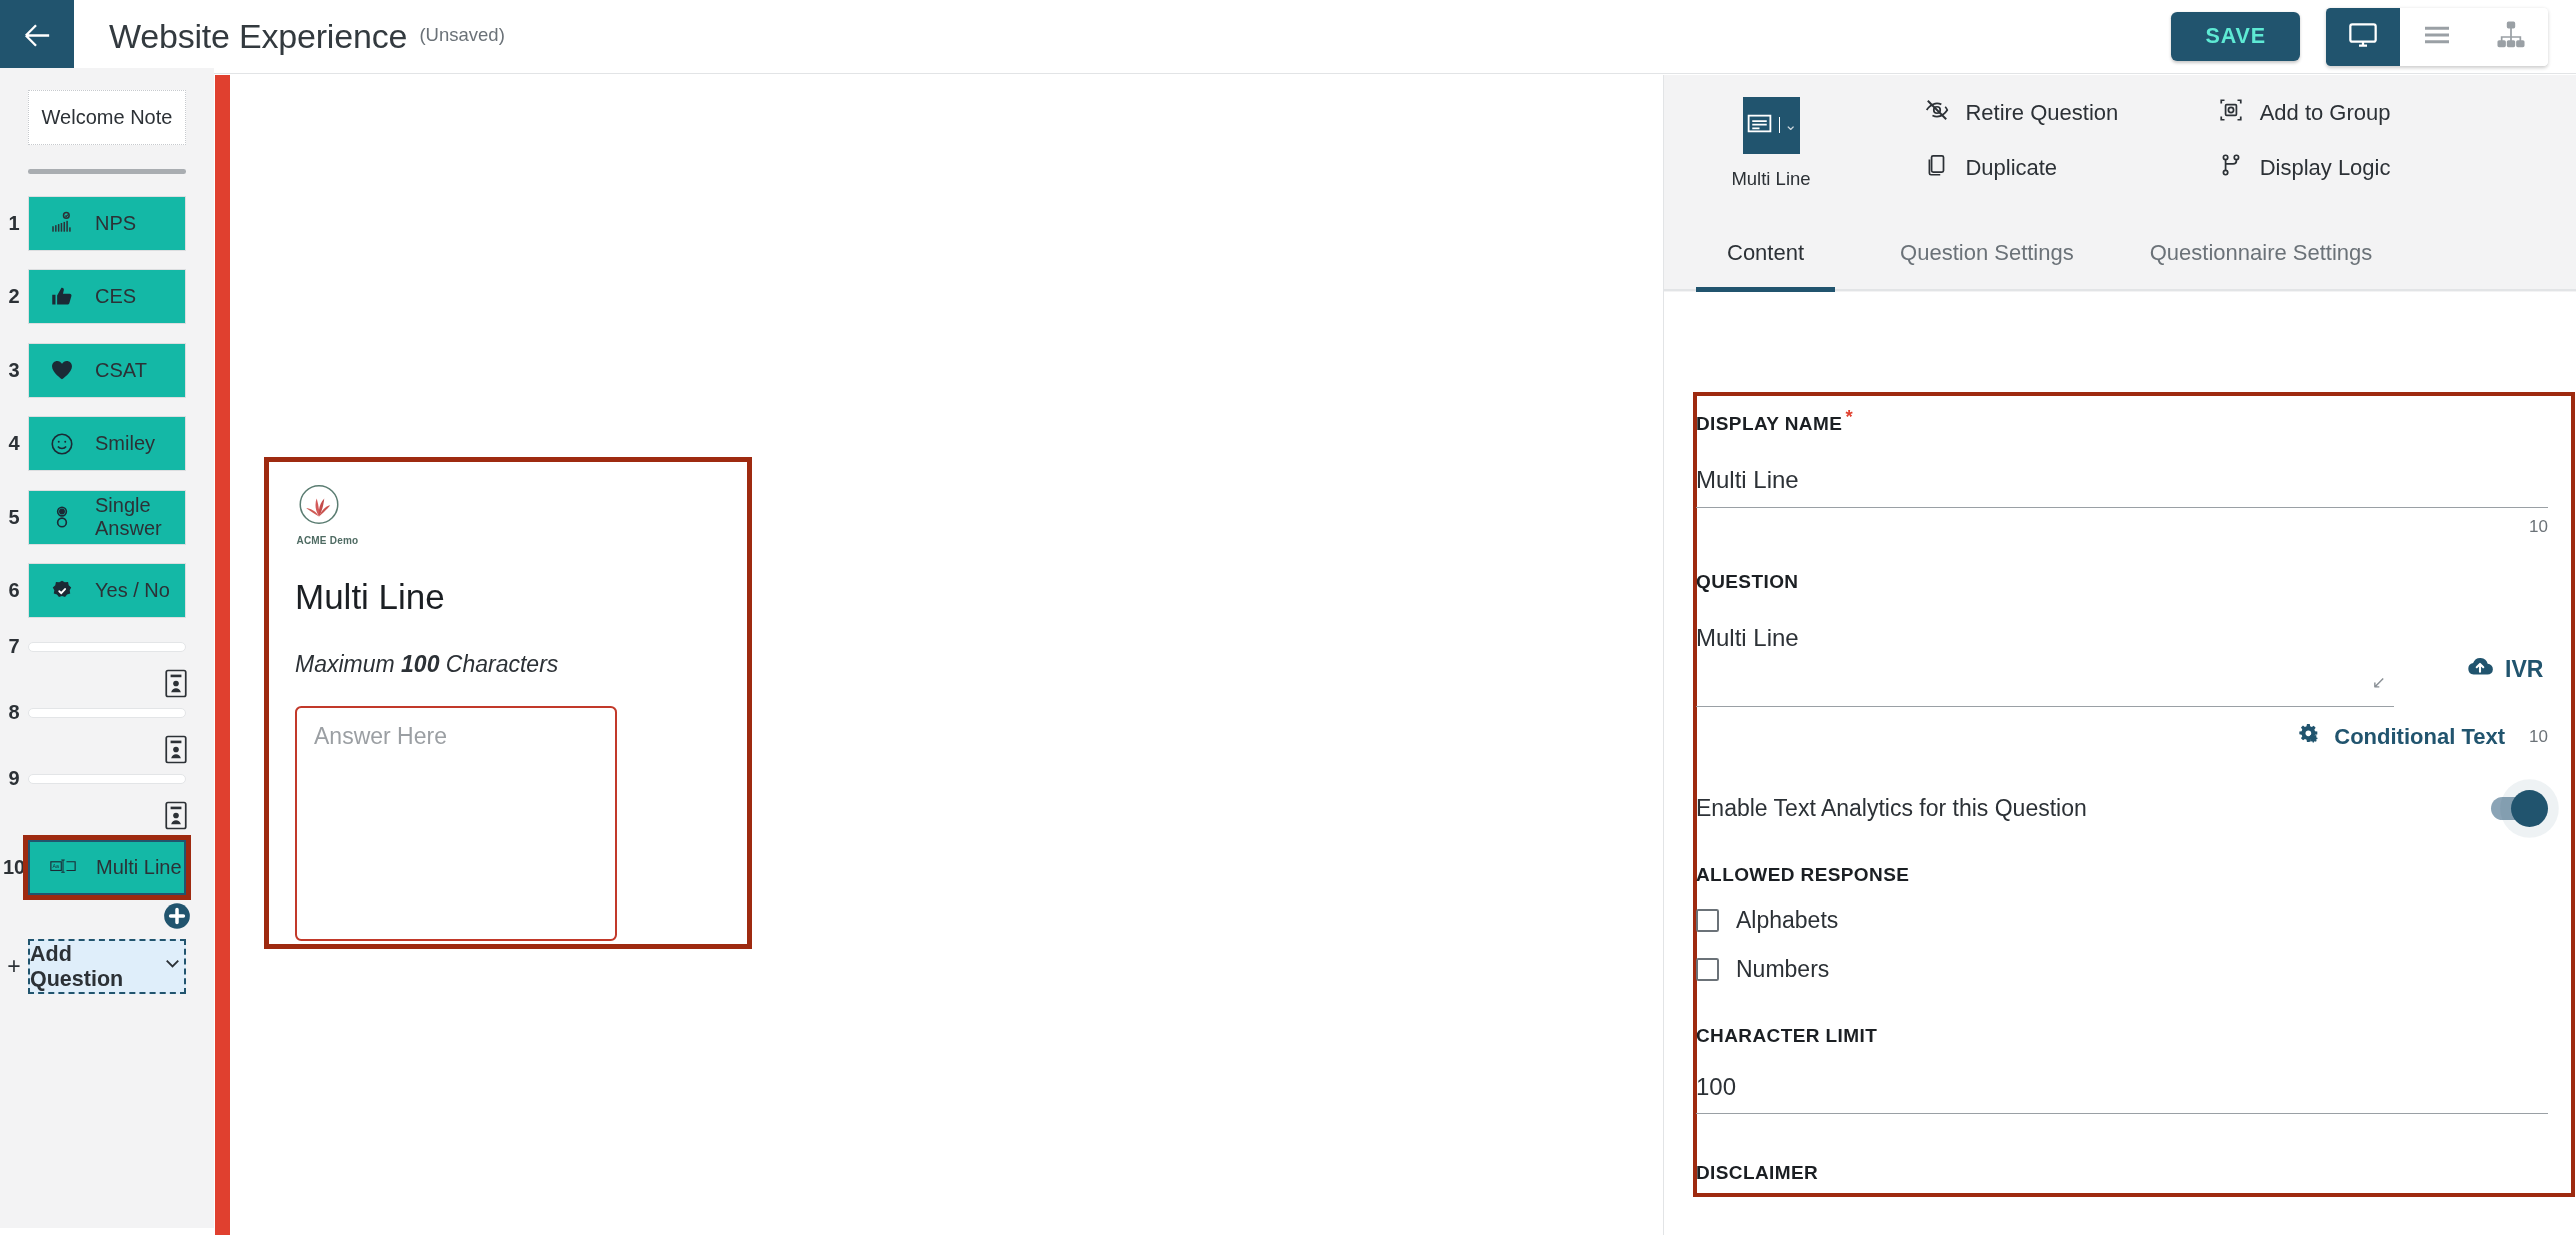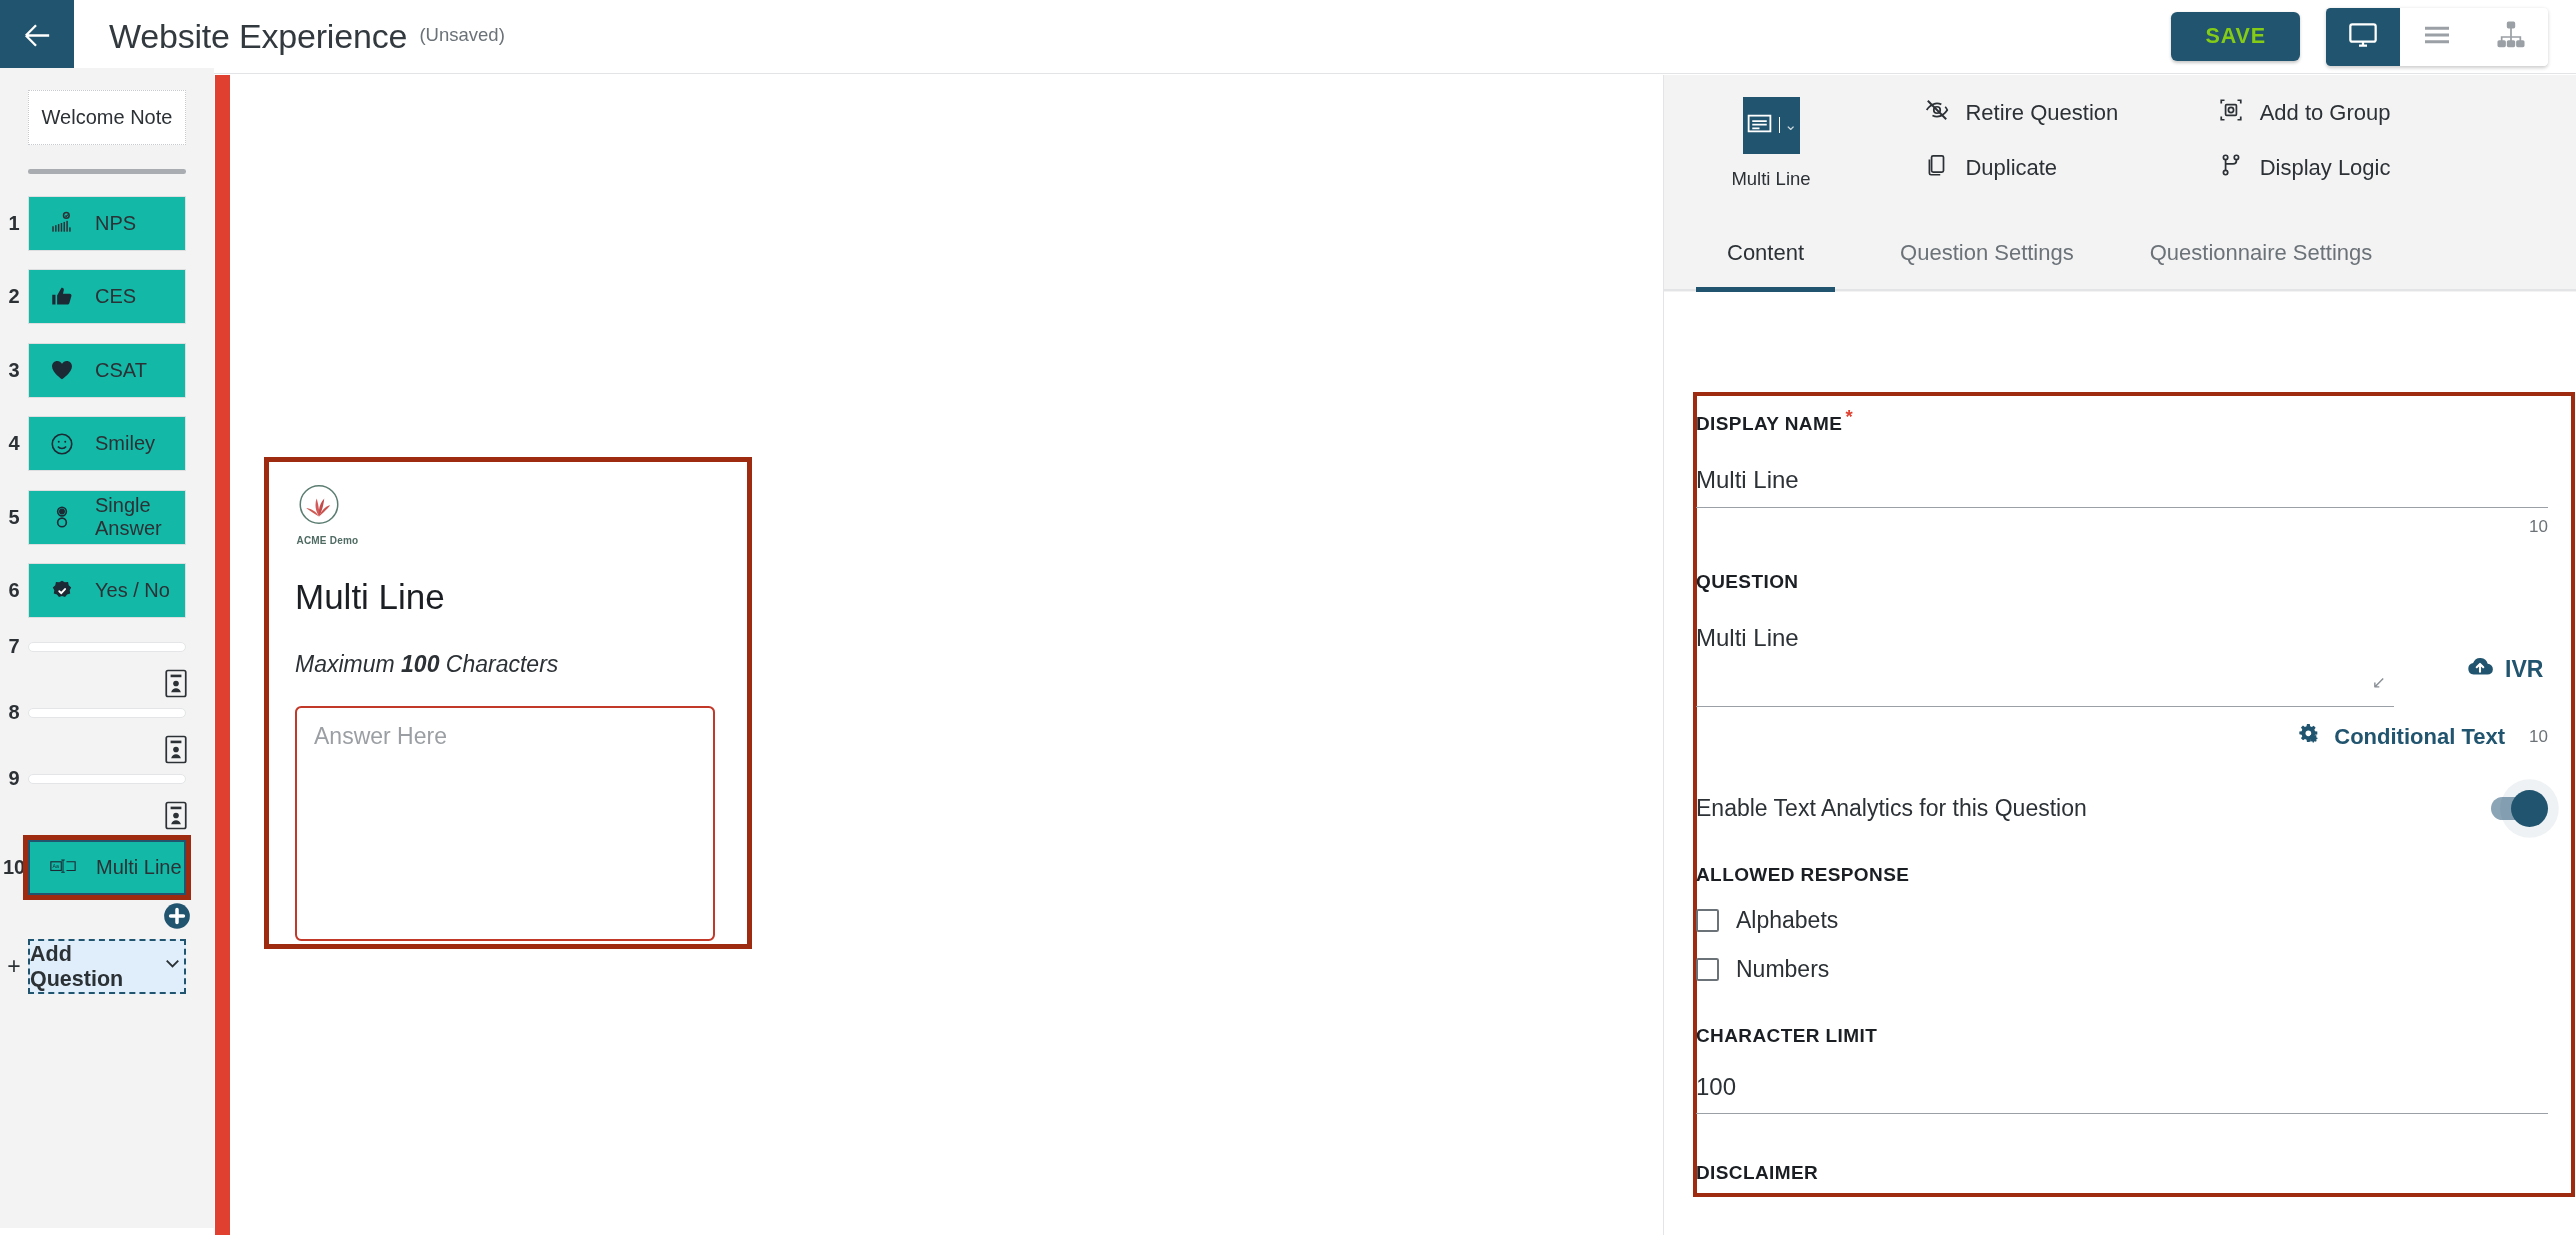--- a/index.html
+++ b/index.html
@@ -29,21 +29,21 @@
     margin-left: 35px; letter-spacing: -0.2px;
   }
   .unsaved {
     font-size: 18.5px; color: #6b7278; margin-left: 12.3px; padding-bottom: 3.1px;
   }
   .topbar-right {
     margin-left: auto; display: flex; align-items: center;
     padding-right: 28px; gap: 26px;
   }
   .save-btn {
-    background: #21546e; color: #84cc16; font-size: 21.5px; font-weight: 700;
+    background: #21546e; color: #5eead4; font-size: 21.5px; font-weight: 700;
     letter-spacing: 0.9px; border: none; border-radius: 6.2px;
     padding: 12.3px 34px; cursor: pointer;
     box-shadow: 0 1.5px 3.1px rgba(0,0,0,0.22);
   }
   .view-toggle {
     display: flex; border-radius: 4.6px; overflow: hidden;
     box-shadow: 0 1.5px 3.8px rgba(0,0,0,0.2); background: #fff;
   }
   .vt-btn {
     width: 74px; height: 58px; display: flex; align-items: center;
@@ -128,21 +128,21 @@
   }
   .pv-title {
     margin: 31px 0 0 26px; font-size: 35px; color: #1b1f23; font-weight: 400;
   }
   .pv-sub {
     margin: 34px 0 0 26px; font-size: 23px; color: #2c3136;
     font-style: italic;
   }
   .pv-sub b { font-weight: 700; font-style: italic; }
   .pv-answer {
-    margin: 28px 0 0 26px; width: 420px; height: 235px;
+    margin: 28px 0 0 26px; width: 322px; height: 235px;
     border: 2.3px solid #c2392a; border-radius: 6.2px;
     padding: 15.4px 17px; font-size: 23px; color: #9b9fa3;
     background: #fff;
   }
 
   
   .rpanel {
     position: absolute; top: 75px; left: 1663px; width: 913px; height: 1160px;
     background: #f3f3f4; border-left: 1.5px solid #e2e4e6;
   }

